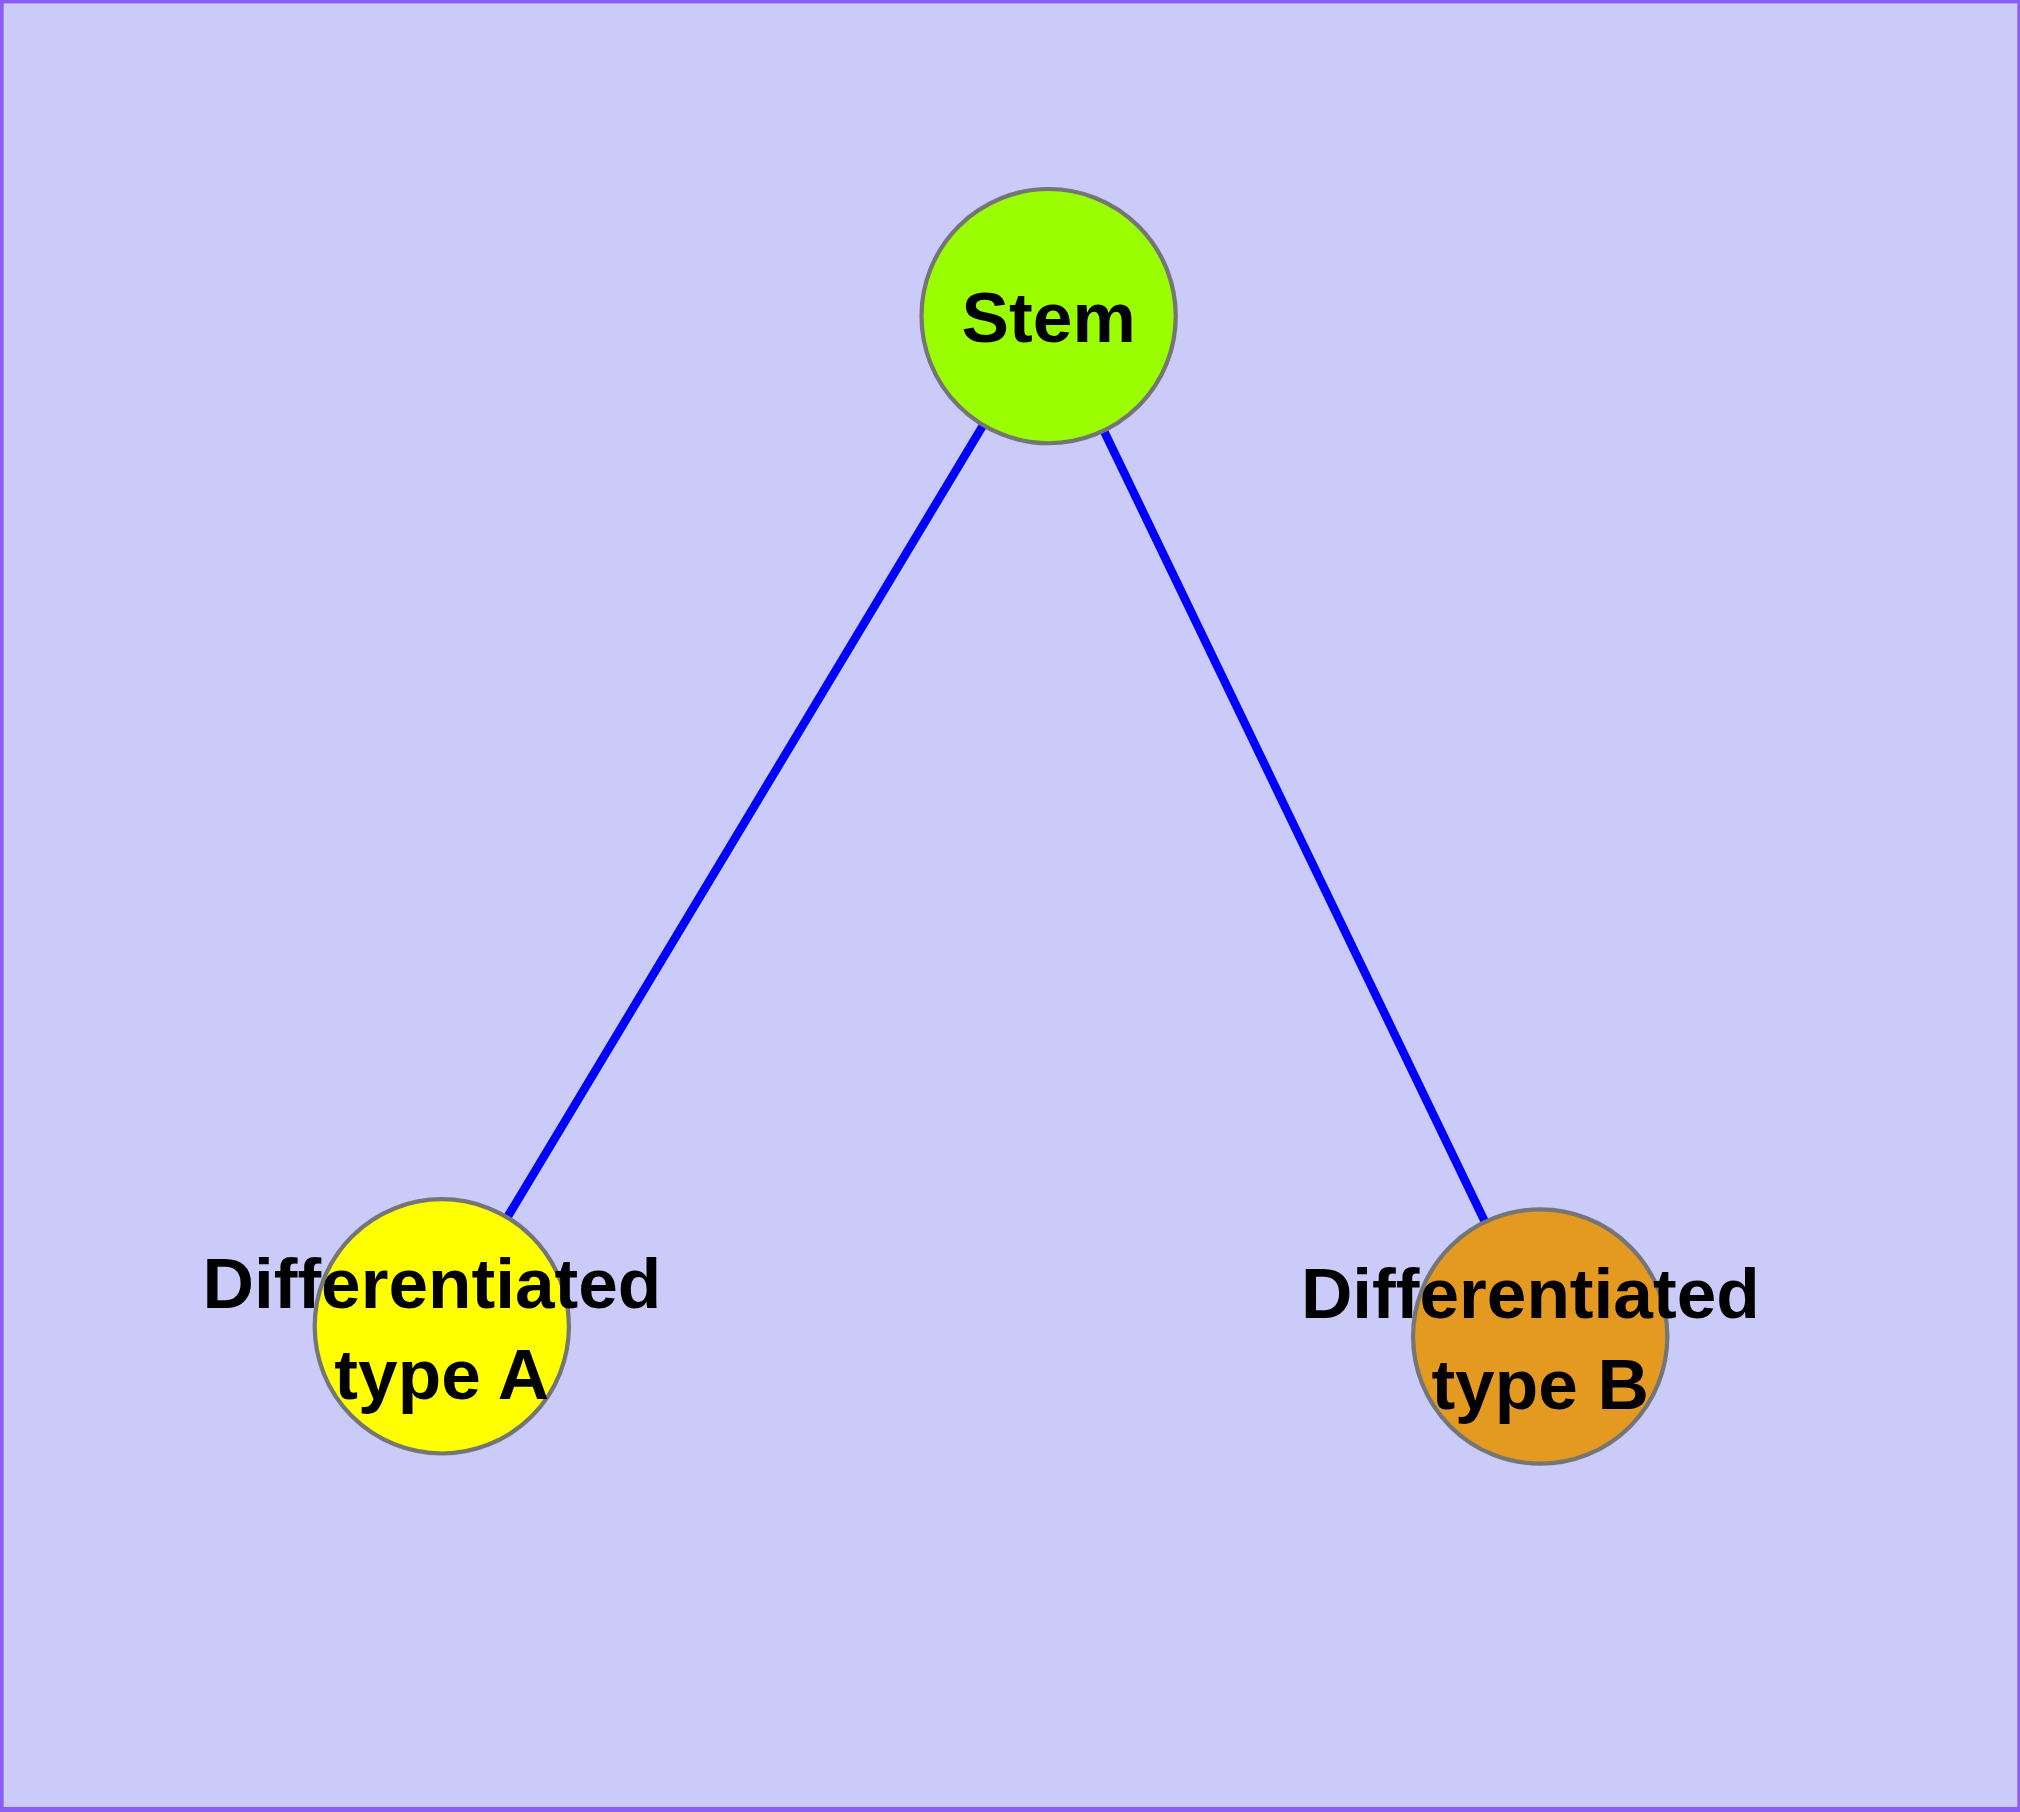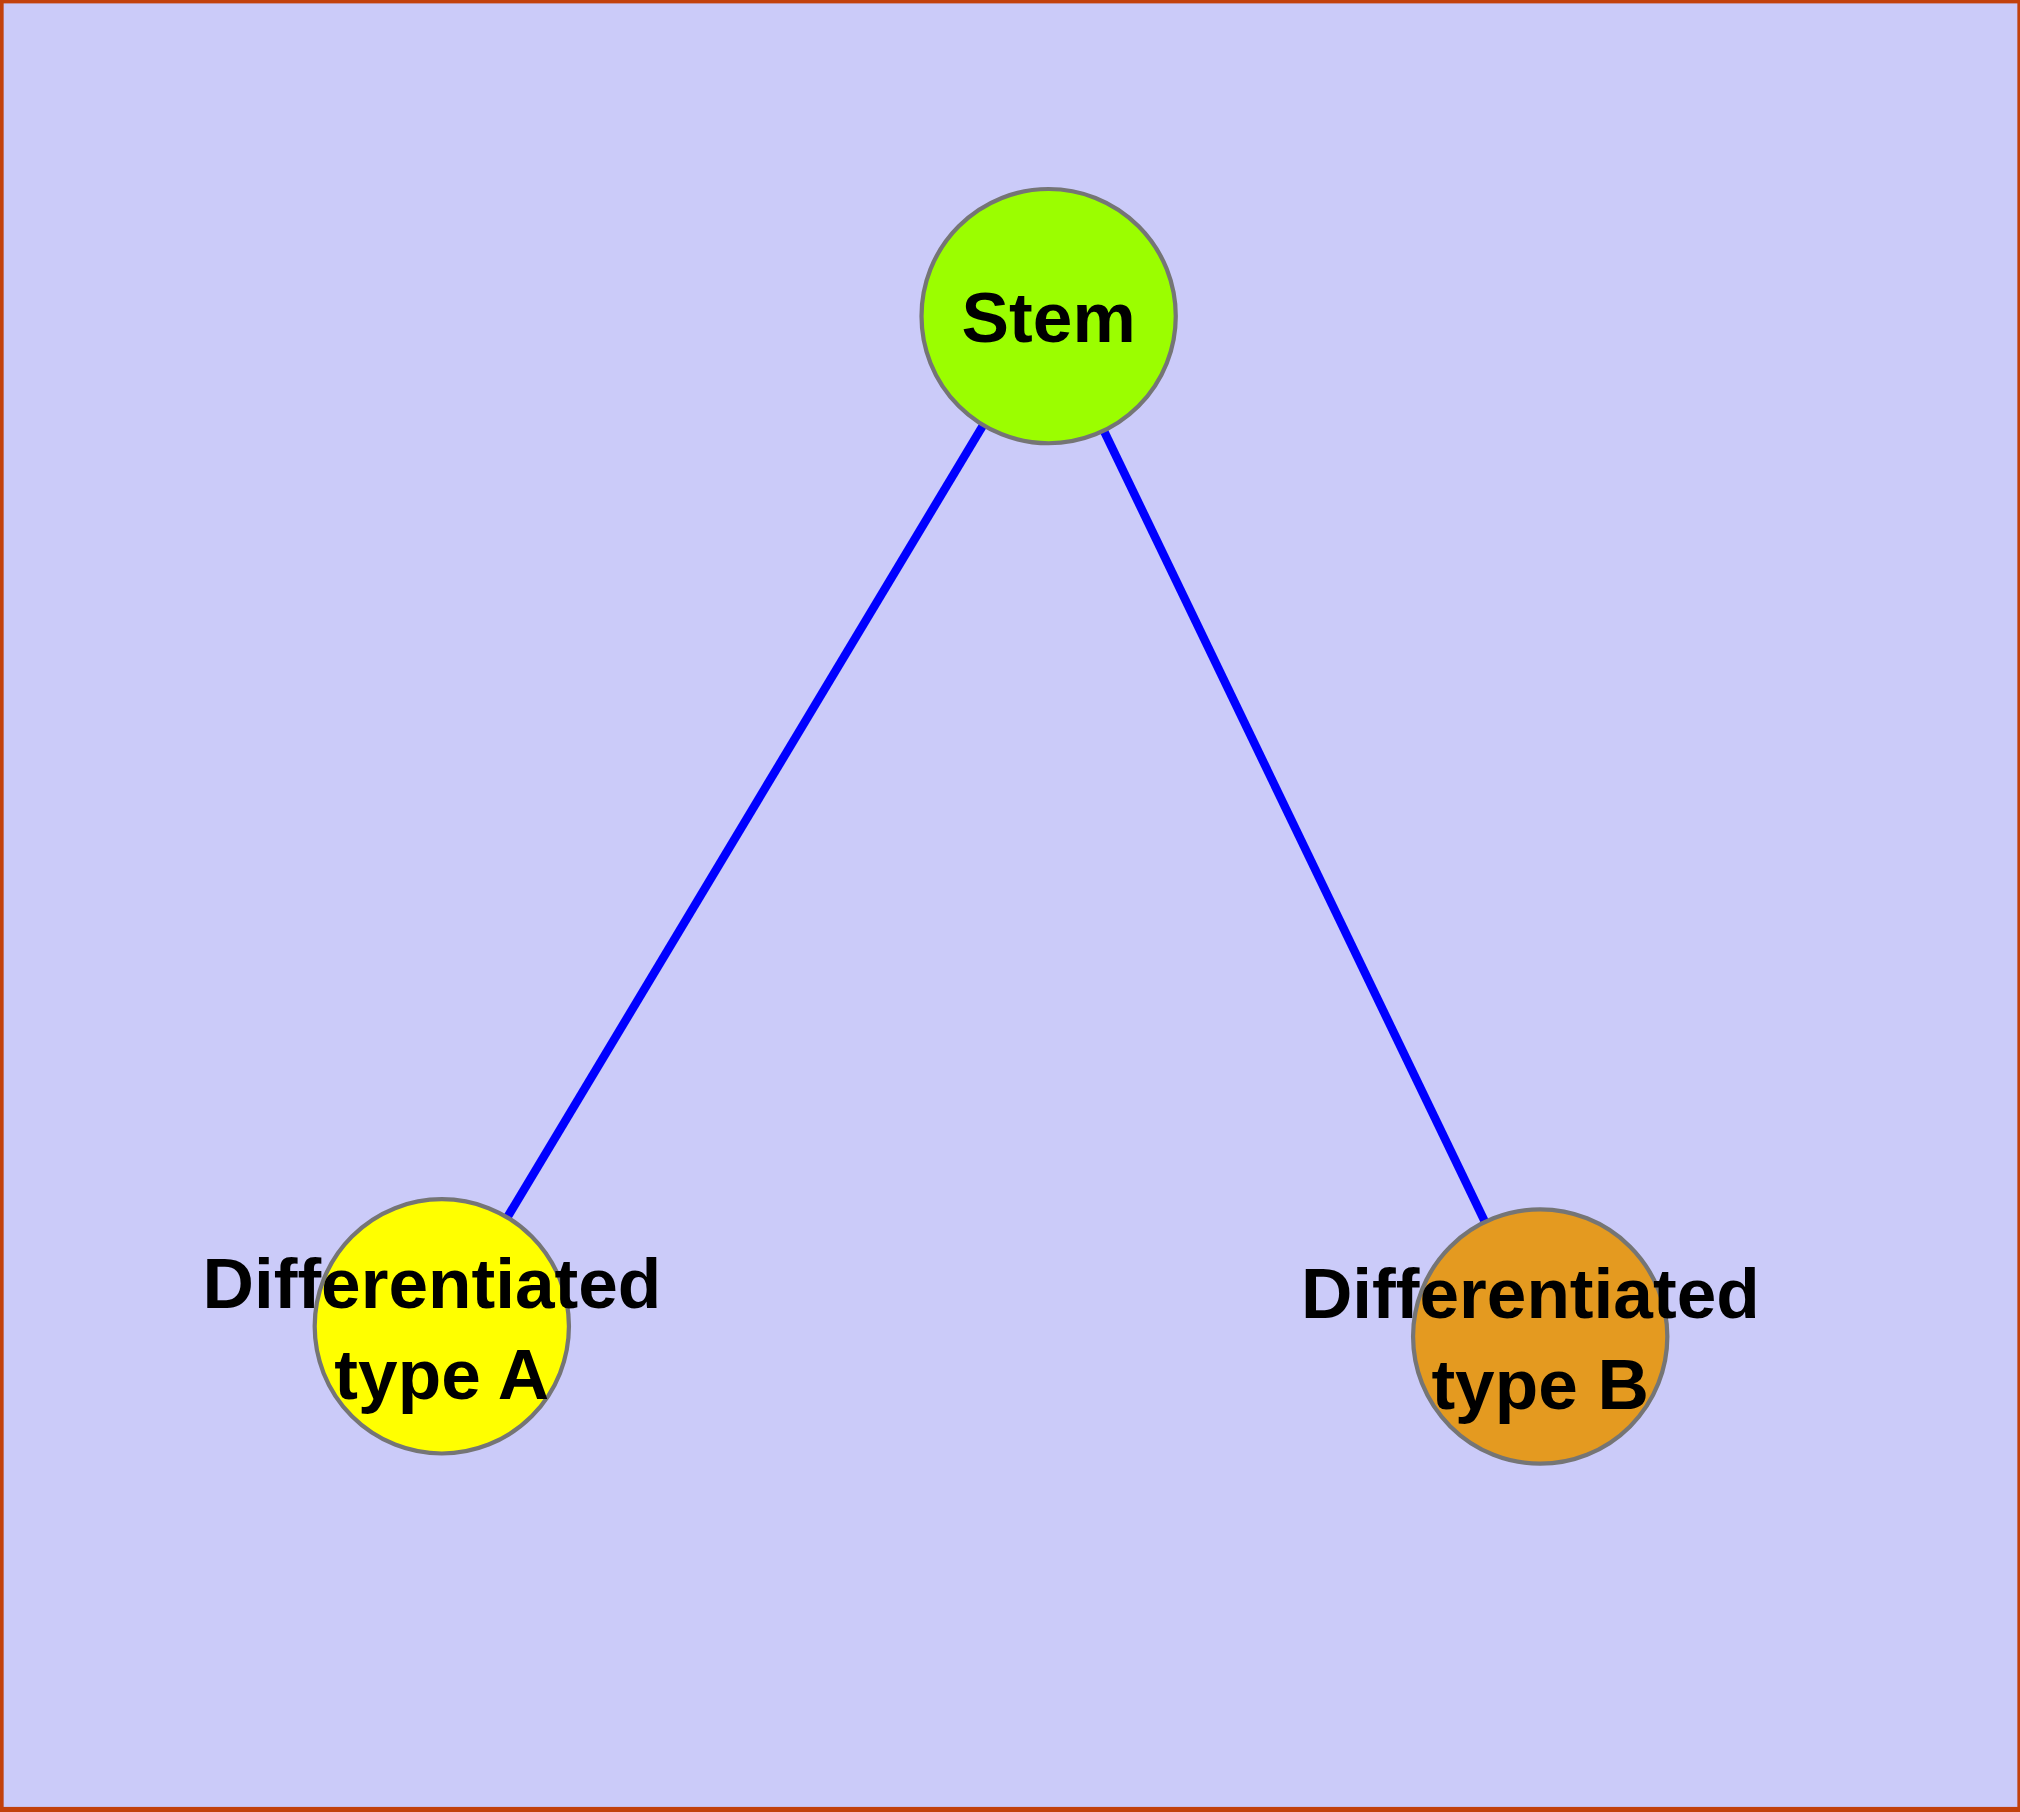--- a/index.html
+++ b/index.html
@@ -5,21 +5,21 @@
   html, body {
     margin: 0;
     padding: 0;
     background: #ffffff;
     font-family: "Liberation Sans", "DejaVu Sans", sans-serif;
   }
   .canvas {
     position: relative;
     width: 2021px;
     height: 1812px;
-    background: #c2410c;
+    background: #8b5cf6;
     overflow: hidden;
     text-align: center;
   }
   .canvas svg {
     position: absolute;
     top: 0;
     left: 0;
     display: block;
   }
   .edge {

